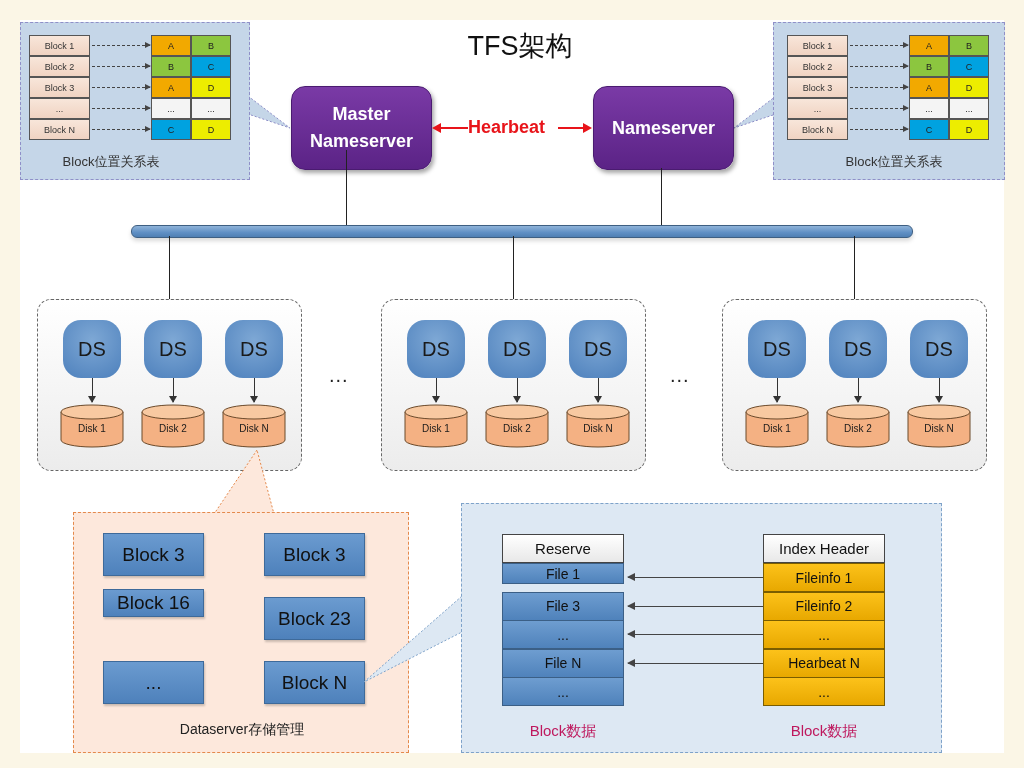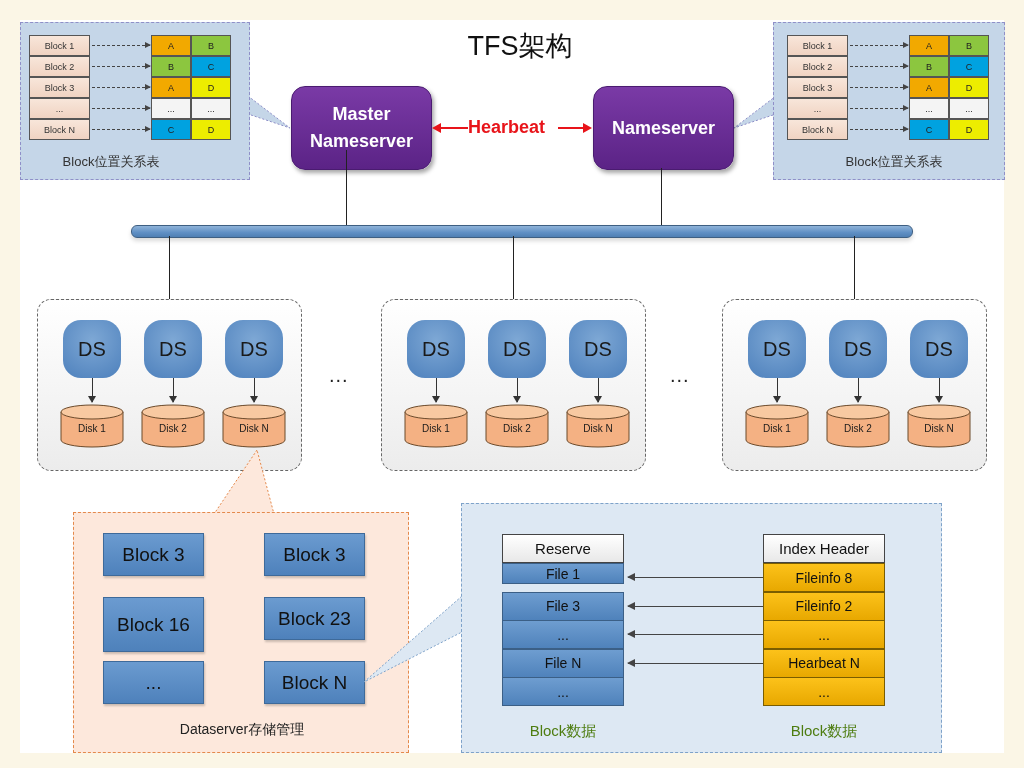--- a/index.html
+++ b/index.html
@@ -49,21 +49,21 @@
   .panel-lightblue { background: #dde8f3; border: 1px dashed #7ea2c9; box-sizing: border-box; }
   .col-head { background: linear-gradient(#ffffff, #e8e8e8); border: 1px solid #444; box-sizing: border-box;
     font-size: 15px; color: #111; display: flex; align-items: center; justify-content: center; }
   .file-cell { background: linear-gradient(#6e9dd0, #4f82bb); border: 1px solid #3b5f86; box-sizing: border-box;
     font-size: 14px; color: #111; display: flex; align-items: center; justify-content: center; }
   .info-cell { background: linear-gradient(#fcc21a, #e8a800); border: 1px solid #7a5d00; box-sizing: border-box;
     font-size: 14px; color: #111; display: flex; align-items: center; justify-content: center; }
   .harrow { height: 1px; background: #444; }
   .harrow::before { content: ""; position: absolute; left: -1px; top: -4px;
     border-right: 8px solid #444; border-top: 4.5px solid transparent; border-bottom: 4.5px solid transparent; }
-  .caption2 { font-size: 15px; color: #4d7c0f; }
+  .caption2 { font-size: 15px; color: #be185d; }
 </style>
 </head>
 <body>
 
 <div class="card"></div>
 
 <div class="abs title">TFS架构</div>
 
 <svg class="abs" style="left:248px;top:92px" width="44" height="40">
   <polygon points="0,4 42,36 0,22" fill="#c5d6e8" stroke="#8f8fc8" stroke-dasharray="2,2"></polygon>
@@ -213,41 +213,41 @@
 <div class="abs ellipsis" style="left:329px;top:364px">...</div>
 <div class="abs ellipsis" style="left:670px;top:364px">...</div>
 
 <svg class="abs" style="left:212px;top:448px" width="70" height="66">
   <polygon points="45,2 2,66 62,66" fill="#fde8dc" stroke="#e4894c" stroke-dasharray="2,2"></polygon>
 </svg>
 <div class="abs panel-orange" style="left:73px;top:512px;width:336px;height:241px">
   <div id="blocks">
       <div class="abs blk" style="left:29px;top:20px;width:101px;height:43px">Block 3</div>
       <div class="abs blk" style="left:190px;top:20px;width:101px;height:43px">Block 3</div>
-      <div class="abs blk" style="left:29px;top:84px;width:101px;height:55px">Block 16</div>
+      <div class="abs blk" style="left:29px;top:76px;width:101px;height:28px">Block 16</div>
       <div class="abs blk" style="left:190px;top:84px;width:101px;height:43px">Block 23</div>
       <div class="abs blk" style="left:29px;top:148px;width:101px;height:43px">...</div>
       <div class="abs blk" style="left:190px;top:148px;width:101px;height:43px">Block N</div>
     </div>
   <div class="abs" style="left:0;top:208px;width:336px;text-align:center;font-size:14px;color:#222">Dataserver存储管理</div>
 </div>
 
 <svg class="abs" style="left:364px;top:590px" width="100" height="100">
   <polygon points="0,92 98,6 98,42" fill="#dde8f3" stroke="#7ea2c9" stroke-dasharray="2,2"></polygon>
 </svg>
 <div class="abs panel-lightblue" style="left:461px;top:503px;width:481px;height:250px">
   <div class="abs col-head" style="left:40px;top:30px;width:122px;height:29px">Reserve</div>
   <div class="abs col-head" style="left:301px;top:30px;width:122px;height:29px">Index Header</div>
   <div id="detailRows">
       <div class="abs file-cell" style="left:40px;top:59px;width:122px;height:21px">File 1</div>
       <div class="abs file-cell" style="left:40px;top:87.5px;width:122px;height:29px">File 3</div>
       <div class="abs file-cell" style="left:40px;top:116px;width:122px;height:29px">...</div>
       <div class="abs file-cell" style="left:40px;top:144.5px;width:122px;height:29px">File N</div>
       <div class="abs file-cell" style="left:40px;top:173px;width:122px;height:29px">...</div>
-      <div class="abs info-cell" style="left:301px;top:59px;width:122px;height:29px">Fileinfo 8</div>
+      <div class="abs info-cell" style="left:301px;top:59px;width:122px;height:29px">Fileinfo 1</div>
       <div class="abs harrow" style="left:166px;top:73px;width:135px"></div>
       <div class="abs info-cell" style="left:301px;top:87.5px;width:122px;height:29px">Fileinfo 2</div>
       <div class="abs harrow" style="left:166px;top:101.5px;width:135px"></div>
       <div class="abs info-cell" style="left:301px;top:116px;width:122px;height:29px">...</div>
       <div class="abs harrow" style="left:166px;top:130px;width:135px"></div>
       <div class="abs info-cell" style="left:301px;top:144.5px;width:122px;height:29px">Hearbeat N</div>
       <div class="abs harrow" style="left:166px;top:158.5px;width:135px"></div>
       <div class="abs info-cell" style="left:301px;top:173px;width:122px;height:29px">...</div>
     </div>
   <div class="abs caption2" style="left:40px;top:218px;width:122px;text-align:center">Block数据</div>

